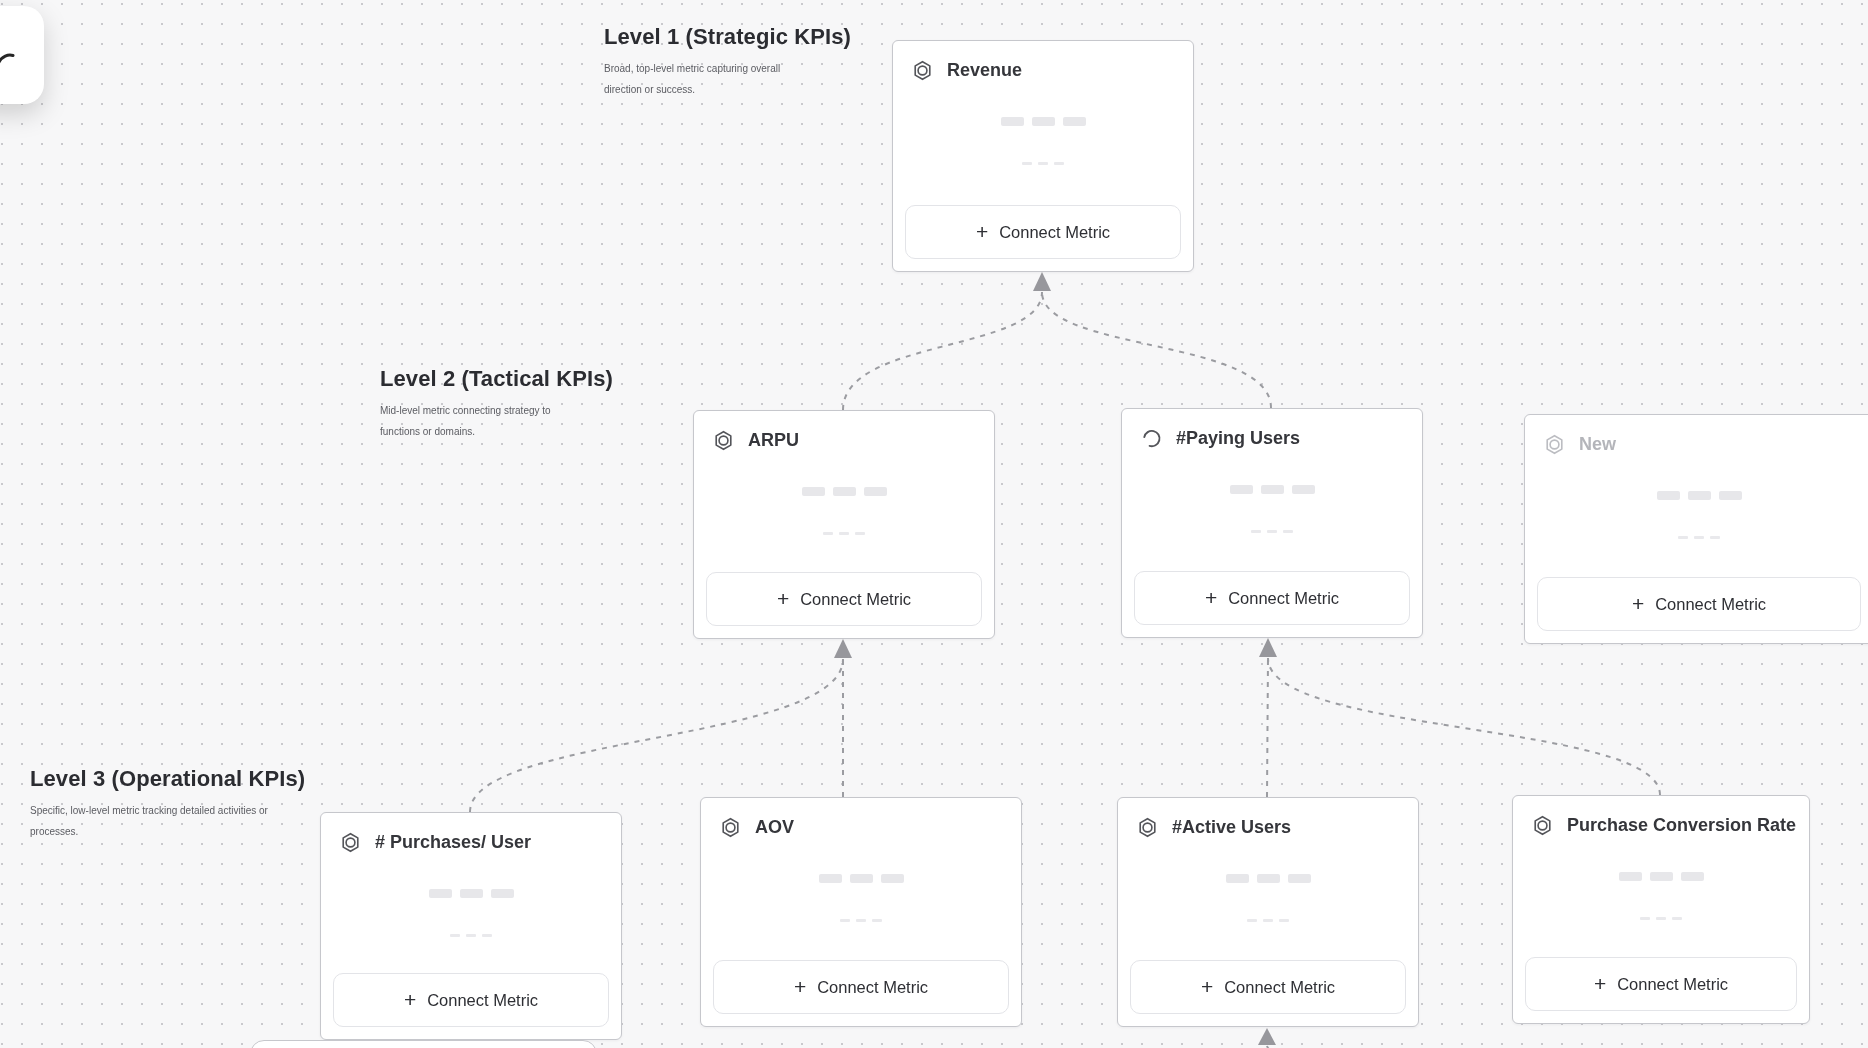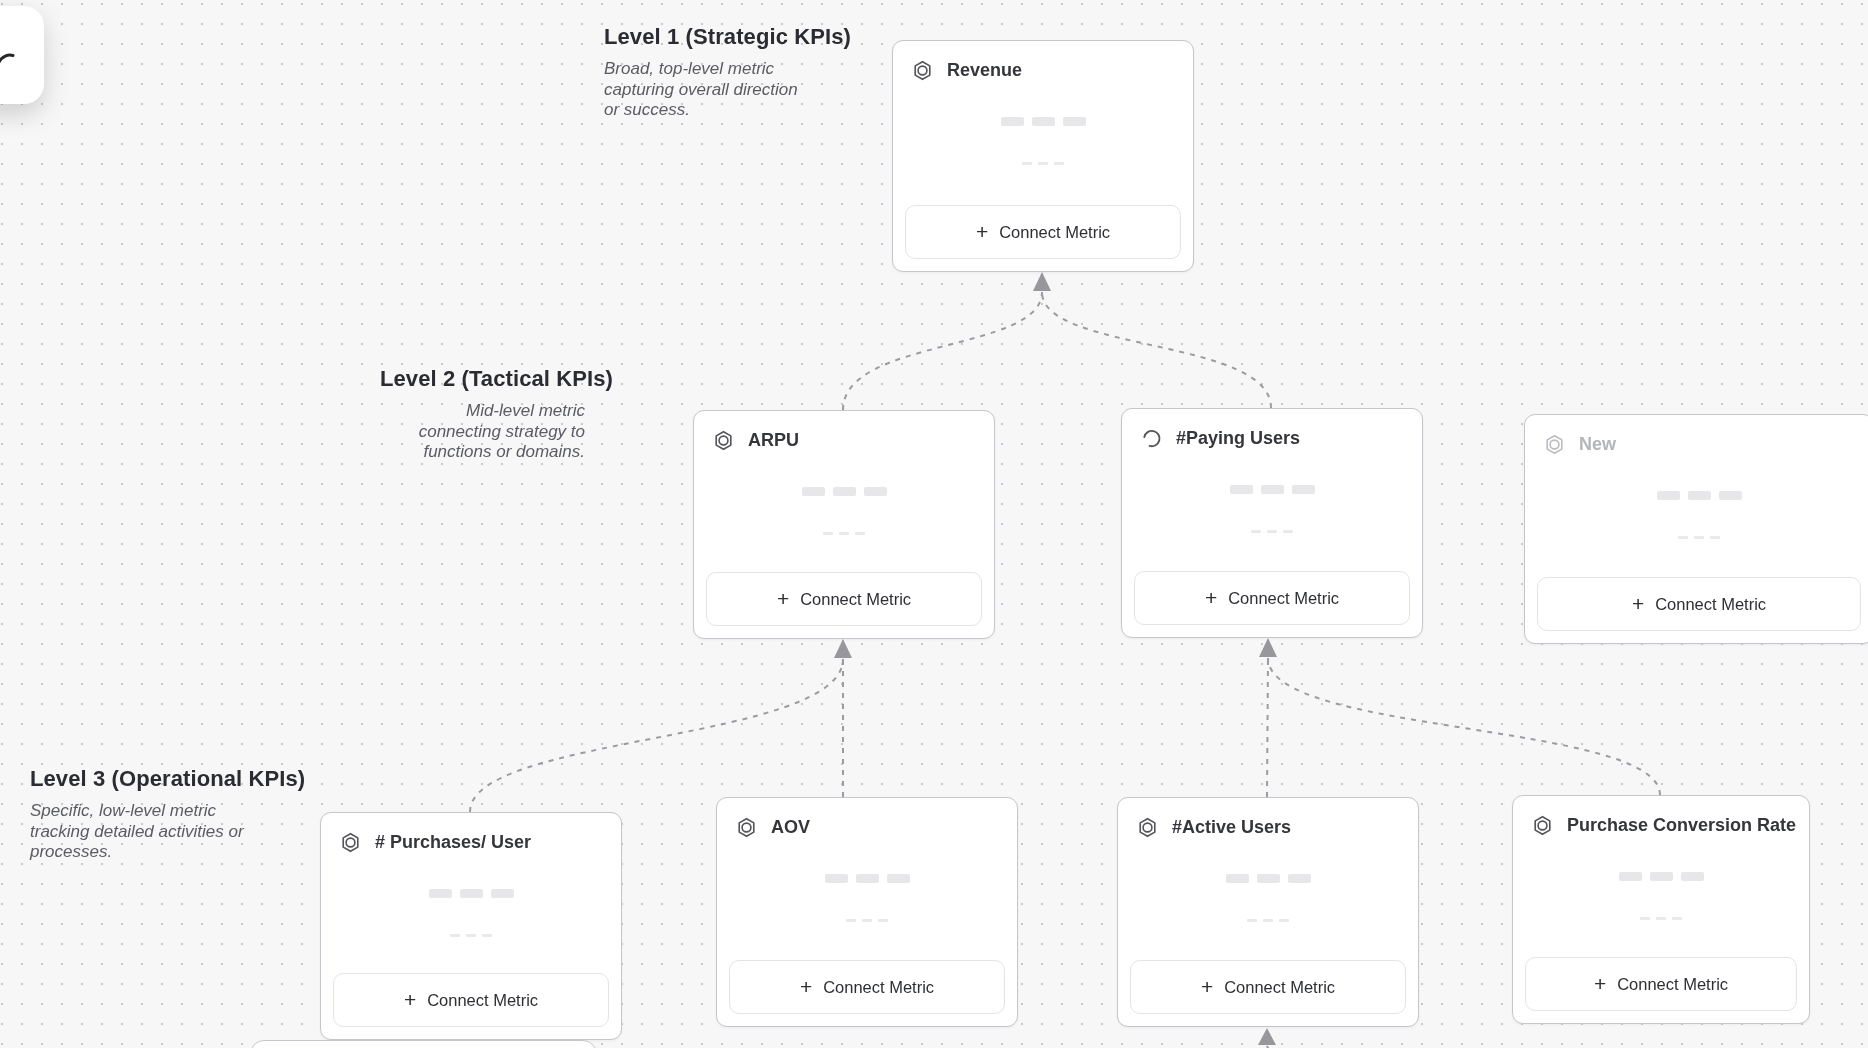--- a/index.html
+++ b/index.html
@@ -14,29 +14,29 @@
     background-size:20px 20px;background-position:12px 14px;
   }
   
   .connectors{position:absolute;left:0;top:0;width:1868px;height:1048px;pointer-events:none;}
   .connectors path{fill:none;stroke:#9b9ca1;stroke-width:2;stroke-dasharray:5 6;}
   .connectors polygon{fill:#97979c;}
 
   
   .level{position:absolute;}
   .level h2{margin:0;font-size:22px;font-weight:700;color:#2b2c31;letter-spacing:.1px;}
-  .level p{margin:9px 0 0;font-size:17px;line-height:20.5px;color:#5b5c62;font-style:italic;}
+  .level p{margin:9px 0 0;font-size:10px;line-height:20.5px;color:#5b5c62;}
   .level-1{left:604px;top:24px;} .level-1 p{width:212px;}
-  .level-2{left:380px;top:366px;} .level-2 p{width:205px;text-align:right;}
+  .level-2{left:380px;top:366px;} .level-2 p{width:205px;}
   .level-3{left:30px;top:766px;} .level-3 p{width:248px;}
 
   
   .card{
     position:absolute;width:300px;height:228px;background:#fff;
-    border:1px solid #c6c7cc;border-radius:11px;
+    border:1px solid #c6c7cc;border-radius:6px;
     box-shadow:0 1px 3px rgba(25,25,35,.05);
   }
   .card-head{position:absolute;top:18px;left:18px;right:14px;display:flex;align-items:center;gap:13px;}
   .icon{display:inline-flex;color:#54555a;flex:0 0 auto;}
   .card-title{font-size:18px;font-weight:600;color:#35363b;white-space:nowrap;}
   .card--draft .card-title{color:#b4b5ba;}
   .card--draft .icon{color:#bcbdc2;}
   .sk-row1{position:absolute;top:76px;left:0;right:0;display:flex;justify-content:center;gap:8px;}
   .sk-row1 span{width:23px;height:9px;border-radius:2px;background:#e7e7ea;}
   .sk-row2{position:absolute;top:121px;left:0;right:0;display:flex;justify-content:center;gap:6px;}
@@ -47,21 +47,21 @@
     display:flex;align-items:center;justify-content:center;gap:11px;
     font-family:inherit;font-size:16.5px;font-weight:500;color:#2e2f34;cursor:pointer;
   }
   .plus{font-size:21px;font-weight:400;line-height:1;transform:translateY(-1px);}
 
   .pos-revenue{left:892px;top:40px;height:230px;}
   .pos-arpu{left:693px;top:410px;height:227px;}
   .pos-paying{left:1121px;top:408px;}
   .pos-new{left:1524px;top:414px;padding-left:48px;}
   .pos-purchases{left:320px;top:812px;height:226px;}
-  .pos-aov{left:716px;top:797px;}
+  .pos-aov{left:700px;top:797px;padding-left:20px;}
   .pos-active{left:1117px;top:797px;}
   .pos-pcr{left:1512px;top:795px;width:296px;height:227px;}
 
   .card-partial{
     position:absolute;left:250px;top:1040px;width:345px;height:30px;
     background:#fff;border:1px solid #c6c7cc;border-radius:14px 14px 0 0;
   }
   .floating-panel{
     position:absolute;left:-30px;top:6px;width:74px;height:98px;
     background:#fff;border-radius:20px;

